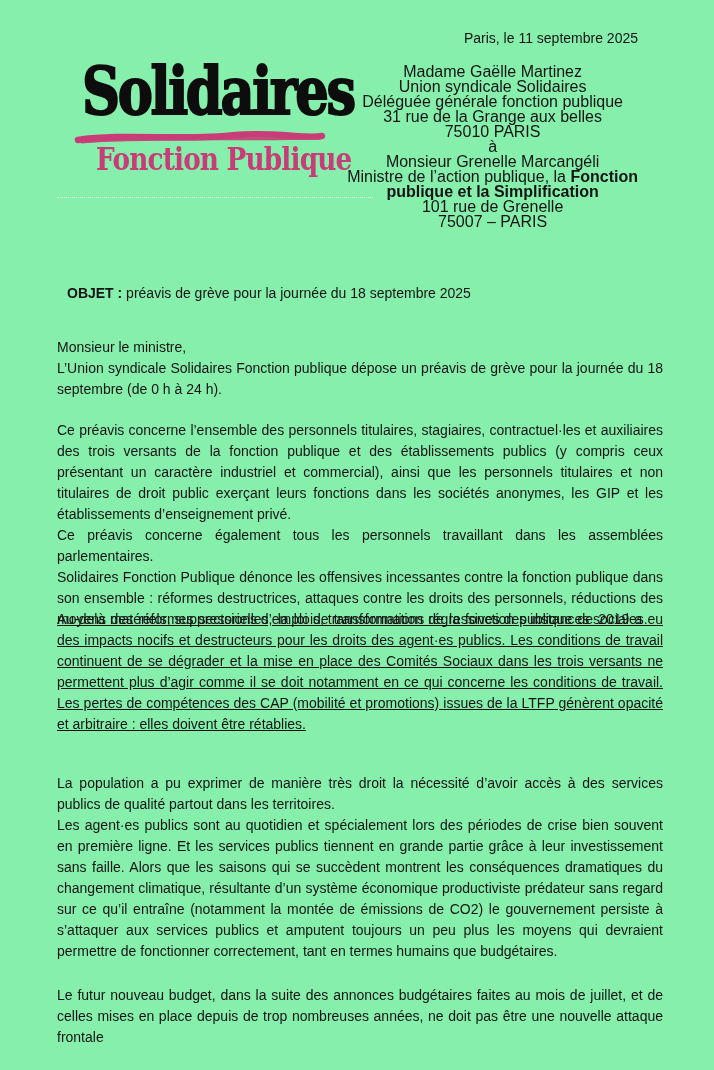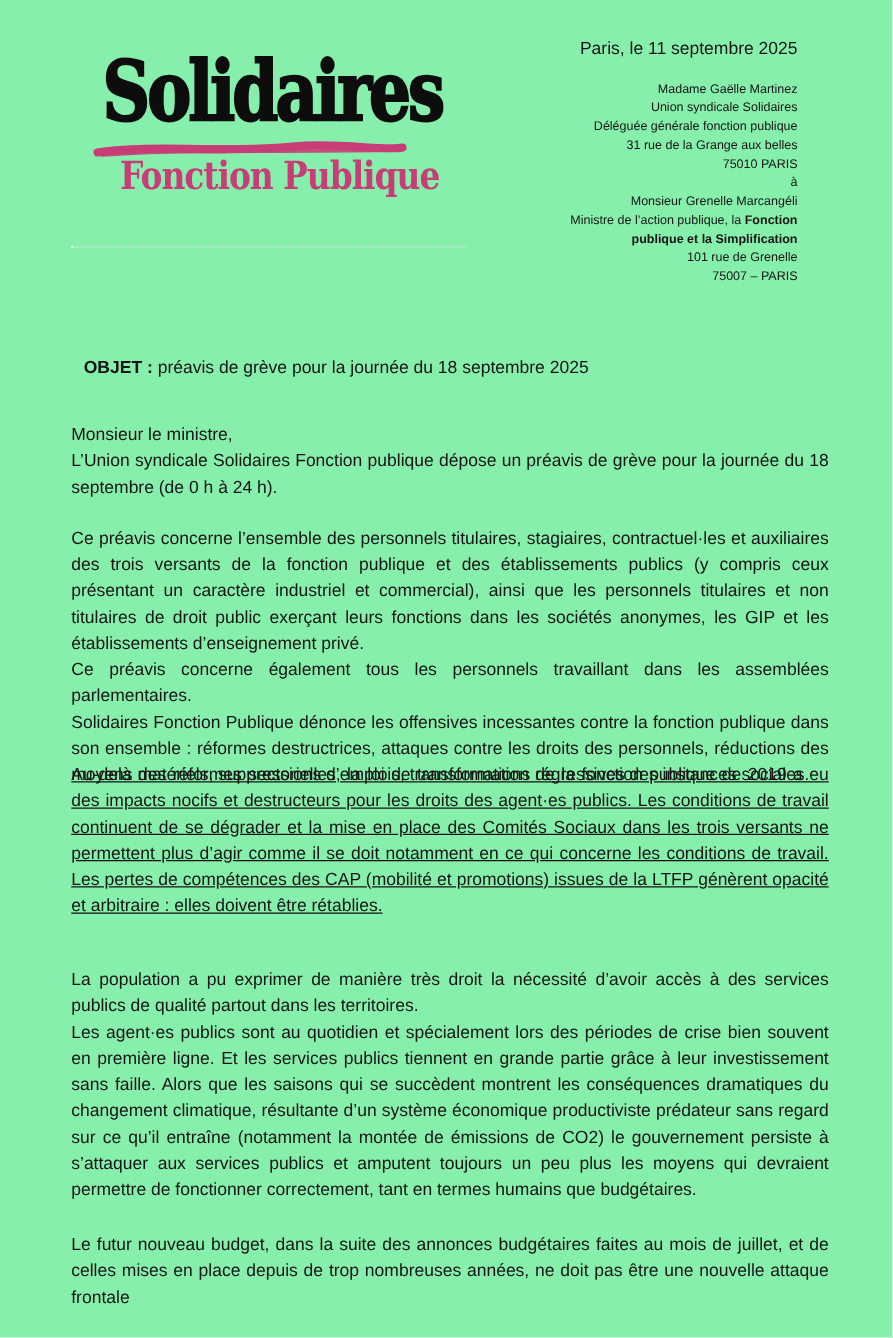--- a/index.html
+++ b/index.html
@@ -24,32 +24,32 @@
     right: 76px;
     font-size: 14px;
     line-height: 16px;
     text-align: right;
     white-space: nowrap;
   }
   .recipient {
     position: absolute;
     top: 64px;
     right: 76px;
-    font-size: 10px;
+    font-size: 16px;
     line-height: 15px;
-    text-align: right;
+    text-align: center;
   }
   .addr-line { white-space: nowrap; }
   .b { font-weight: bold; }
 
   
   .logo {
     position: absolute;
     left: 82px;
-    top: 40px;
+    top: 58px;
     width: 270px;
     height: 130px;
   }
   .logo-title {
     font-family: "DejaVu Serif", serif;
     font-weight: bold;
     font-size: 66px;
     line-height: 1;
     letter-spacing: -3px;
     color: #0d0d0d;

